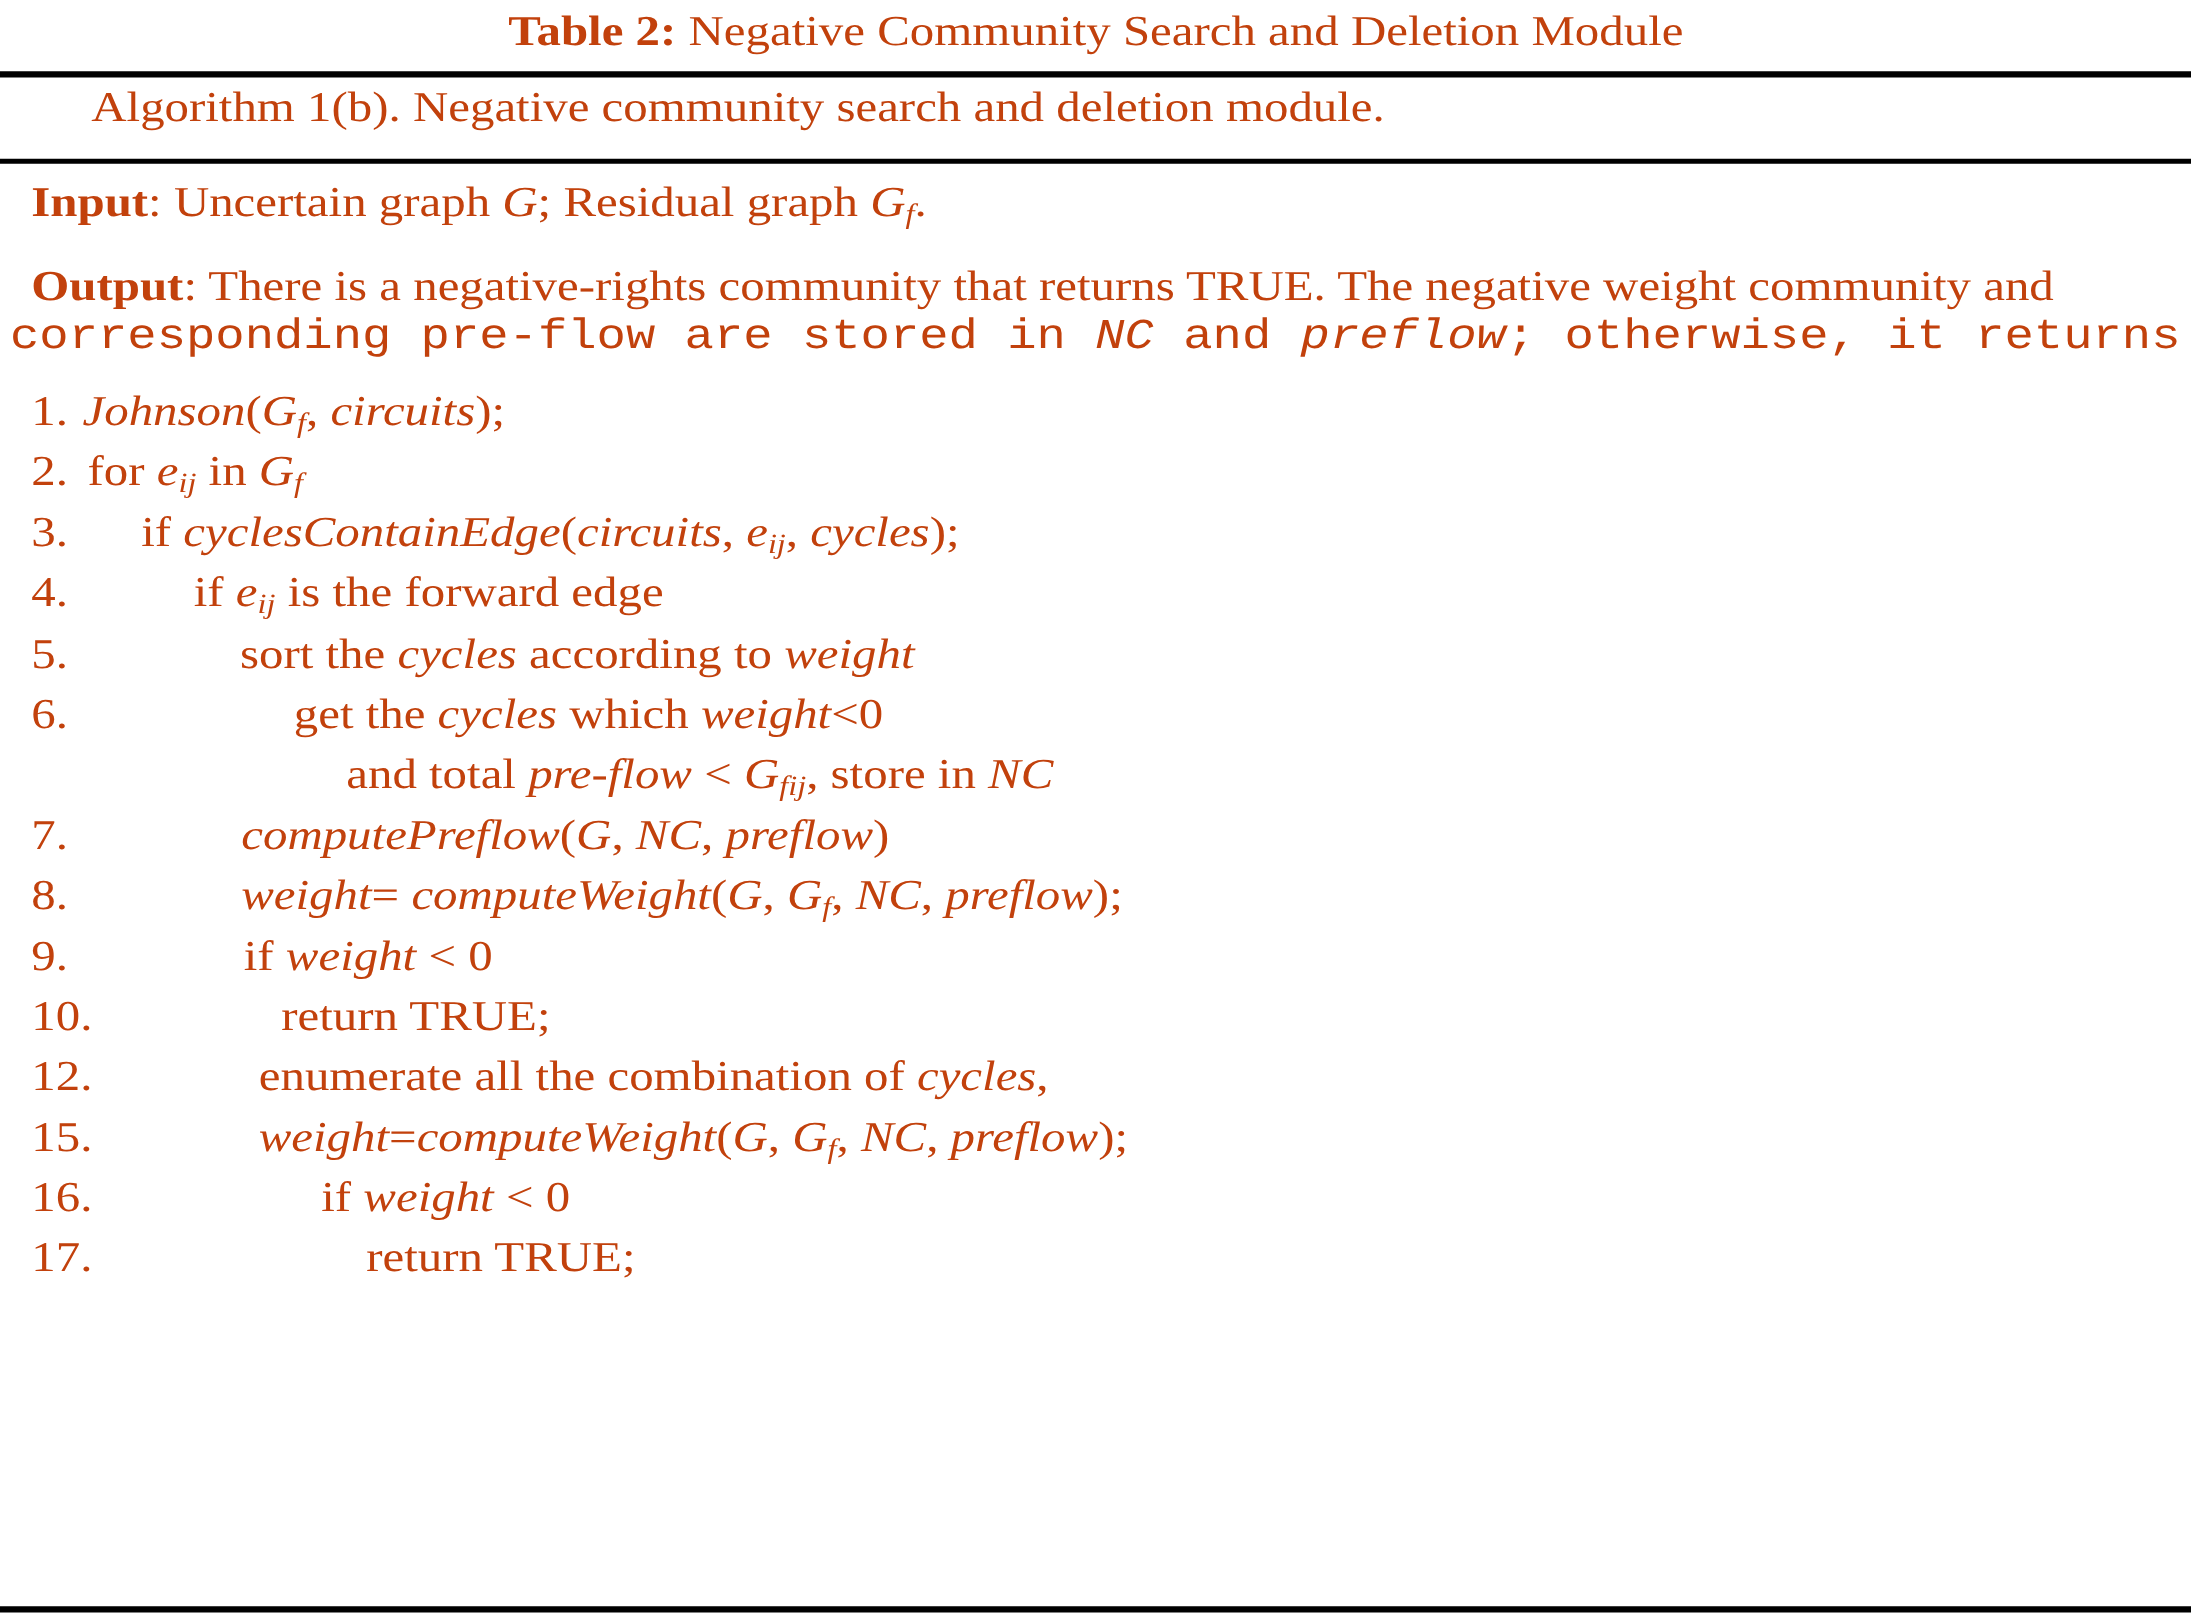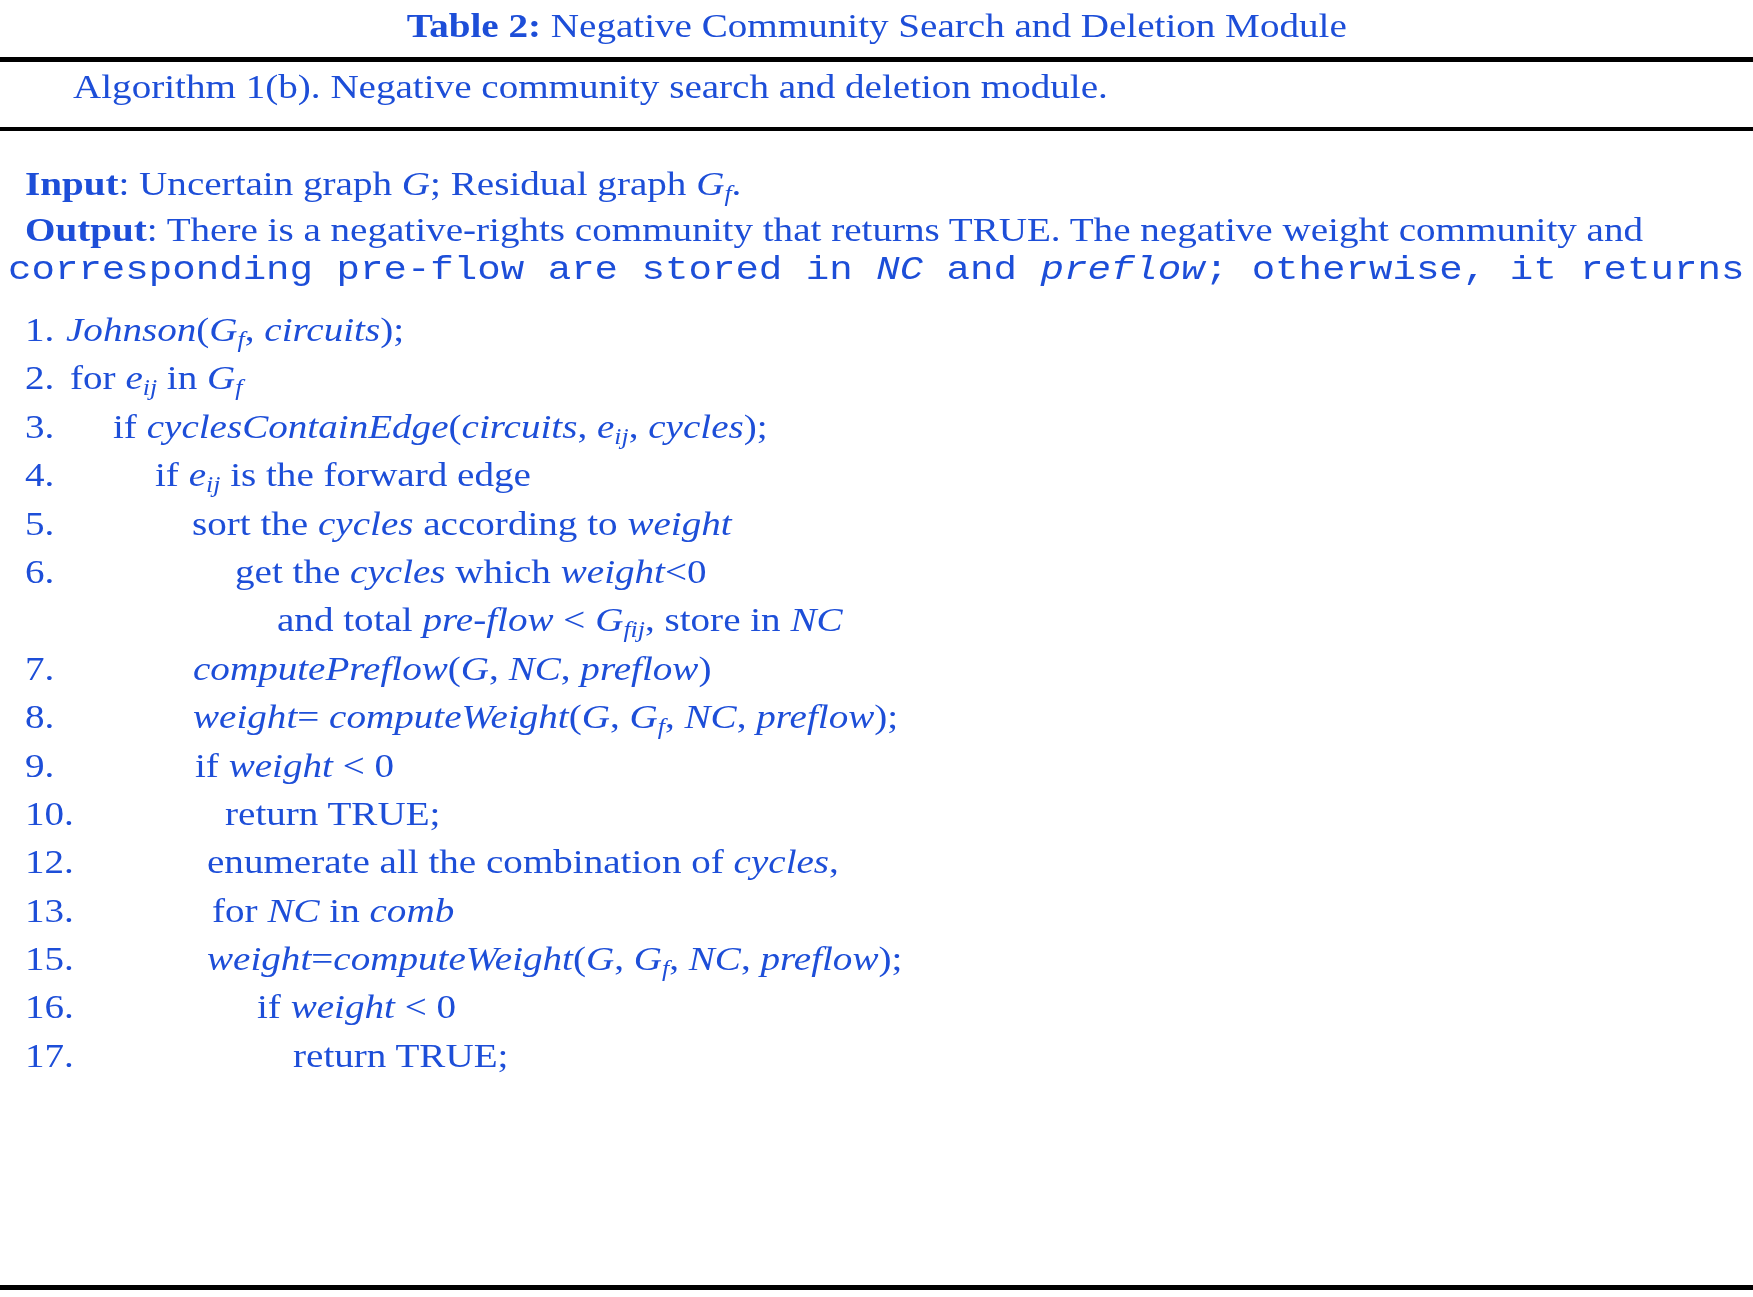--- a/index.html
+++ b/index.html
@@ -2,38 +2,38 @@
 <html><head>
 <meta charset="utf-8">
 <style>
   * { box-sizing: border-box; }
   html, body { margin: 0; padding: 0; background: #ffffff; }
   .page {
     position: relative;
     width: 1753px;
     height: 1297px;
     background: #ffffff;
-    color: #1d4ed8;
+    color: #c2410c;
     font-family: "Liberation Serif", "DejaVu Serif", serif;
     font-size: 34px;
     overflow: hidden;
   }
   .rule { position: absolute; left: 0; width: 1753px; background: #000000; }
   .rule-top    { top: 57px;   height: 5px; }
   .rule-mid    { top: 127px;  height: 4px; }
   .rule-bottom { top: 1285px; height: 5px; }
 
   
   .sx { display: inline-block; transform: scaleX(1.15); transform-origin: 0 50%; white-space: nowrap; }
 
   .title { position: absolute; top: 0; left: 0; width: 1753px; height: 56px; line-height: 52px; text-align: center; }
   .title .sx { transform-origin: 50% 50%; }
 
   .caption   { position: absolute; top: 65px;  left: 25px; line-height: 44px; margin-left: 48px; }
-  .io-input  { position: absolute; top: 141px; left: 25px; line-height: 44px; margin-top: 21px; }
+  .io-input  { position: absolute; top: 141px; left: 25px; line-height: 44px; }
   .output-l1 { position: absolute; top: 208px; left: 25px; line-height: 44px; }
   .output-l2 { position: absolute; top: 248px; left: 8px;  line-height: 44px; font-family: Liberation Mono, monospace; }
 
   .algo { position: absolute; top: 306px; left: 0; width: 1753px; }
   .line { position: relative; height: 48.4px; }
   .num {
     position: absolute; left: 25px; top: 0; line-height: 48.4px;
     display: inline-block; transform: scaleX(1.15); transform-origin: 0 50%;
     white-space: nowrap;
   }
@@ -119,24 +119,20 @@
     </div>
     <div class="line">
       <span class="num">10.</span>
       <span class="txt" style="left:225px"><span class="seg-r">return TRUE;</span></span>
     </div>
     <div class="line">
       <span class="num">12.</span>
       <span class="txt" style="left:207px"><span class="seg-r">enumerate all the combination of </span><span class="seg-i">cycles</span><span class="seg-r">,</span></span>
     </div>
     <div class="line">
-      <span class="num">13.</span>
-      <span class="txt" style="left:212px"><span class="seg-r">for </span><span class="seg-i">NC</span><span class="seg-r"> in </span><span class="seg-i">comb</span></span>
-    </div>
-    <div class="line">
       <span class="num">15.</span>
       <span class="txt" style="left:207px"><span class="seg-i">weight</span><span class="seg-r">=</span><span class="seg-i">computeWeight</span><span class="seg-r">(</span><span class="seg-i">G</span><span class="seg-r">, </span><span class="seg-i">G</span><sub class="seg-sub">f</sub><span class="seg-r">, </span><span class="seg-i">NC</span><span class="seg-r">, </span><span class="seg-i">preflow</span><span class="seg-r">);</span></span>
     </div>
     <div class="line">
       <span class="num">16.</span>
       <span class="txt" style="left:257px"><span class="seg-r">if </span><span class="seg-i">weight</span><span class="seg-r"> &lt; 0</span></span>
     </div>
     <div class="line">
       <span class="num">17.</span>
       <span class="txt" style="left:293px"><span class="seg-r">return TRUE;</span></span>

